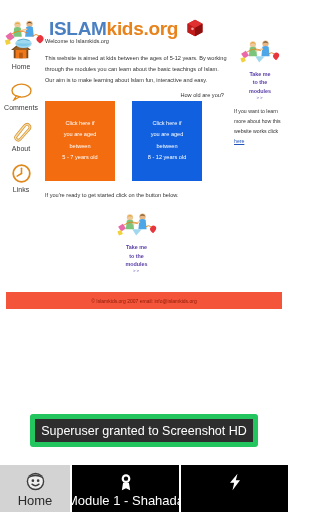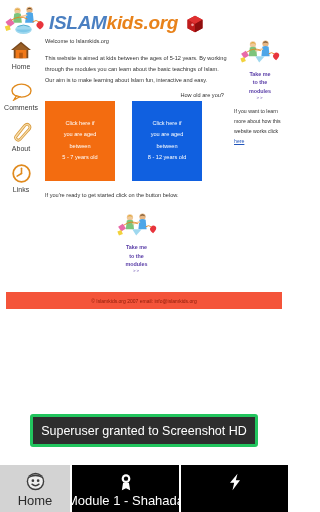--- a/index.html
+++ b/index.html
@@ -8,21 +8,21 @@
     font-family: "Liberation Sans", sans-serif;
     background: #ffffff;
     overflow: hidden;
   }
   #screen { position: relative; width: 288px; height: 512px; background: #fff; }
 
   
   #page { position: absolute; left: 0; top: 0; width: 288px; height: 465px; background: #fff; overflow: hidden; }
 
   
-  .header { display: flex; align-items: flex-end; height: 34px; padding: 12px 0 0 4px; font-style: italic; }
+  .header { display: flex; align-items: flex-start; height: 34px; padding: 18px 0 0 4px; }
   .logo-kids { width: 42px; height: 30px; flex: 0 0 42px; position: relative; }
   .wordmark { font-size: 19px; font-weight: bold; letter-spacing: -0.3px; margin-left: 3px; white-space: nowrap; }
   .wm-islam { color: #4a7fc1; }
   .wm-kids { color: #e8821a; }
   .cube { width: 20px; height: 20px; margin-left: 7px; flex: 0 0 20px; }
 
   
   .body-cols { display: flex; align-items: flex-start; }
   .col-left { width: 42px; flex: 0 0 42px; padding-top: 4px; }
   .col-main { flex: 1 1 auto; padding: 2px 4px 0 3px; min-width: 0; }
@@ -64,21 +64,21 @@
   }
   .footbar span { font-size: 5px; color: #8c1c08; }
 
   
   .rp-text { font-size: 5.2px; color: #333; line-height: 1.9; margin-top: 7px; padding: 0 2px; }
   .rp-text a { color: #2255bb; text-decoration: underline; }
 
   
   #toast {
     position: absolute; left: 30px; top: 414px; width: 228px; height: 33px;
-    background: #2e2e2e; border: 3px solid #22c55e; border-radius: 3px;
+    background: #2e2e2e; border: 5px solid #22c55e; border-radius: 3px;
     display: flex; align-items: center; justify-content: center;
   }
   #toast span { color: #fff; font-size: 12.5px; }
 
   
   #tabbar { position: absolute; left: 0; top: 465px; width: 288px; height: 47px; display: flex; }
   .tab { position: relative; display: flex; flex-direction: column; align-items: center; justify-content: flex-start;
          padding-top: 4px; overflow: hidden; cursor: pointer; }
   .tab .ticon { height: 25px; display: flex; align-items: center; justify-content: center; }
   .tab .tlabel { font-size: 13px; white-space: nowrap; line-height: 1.1; }

